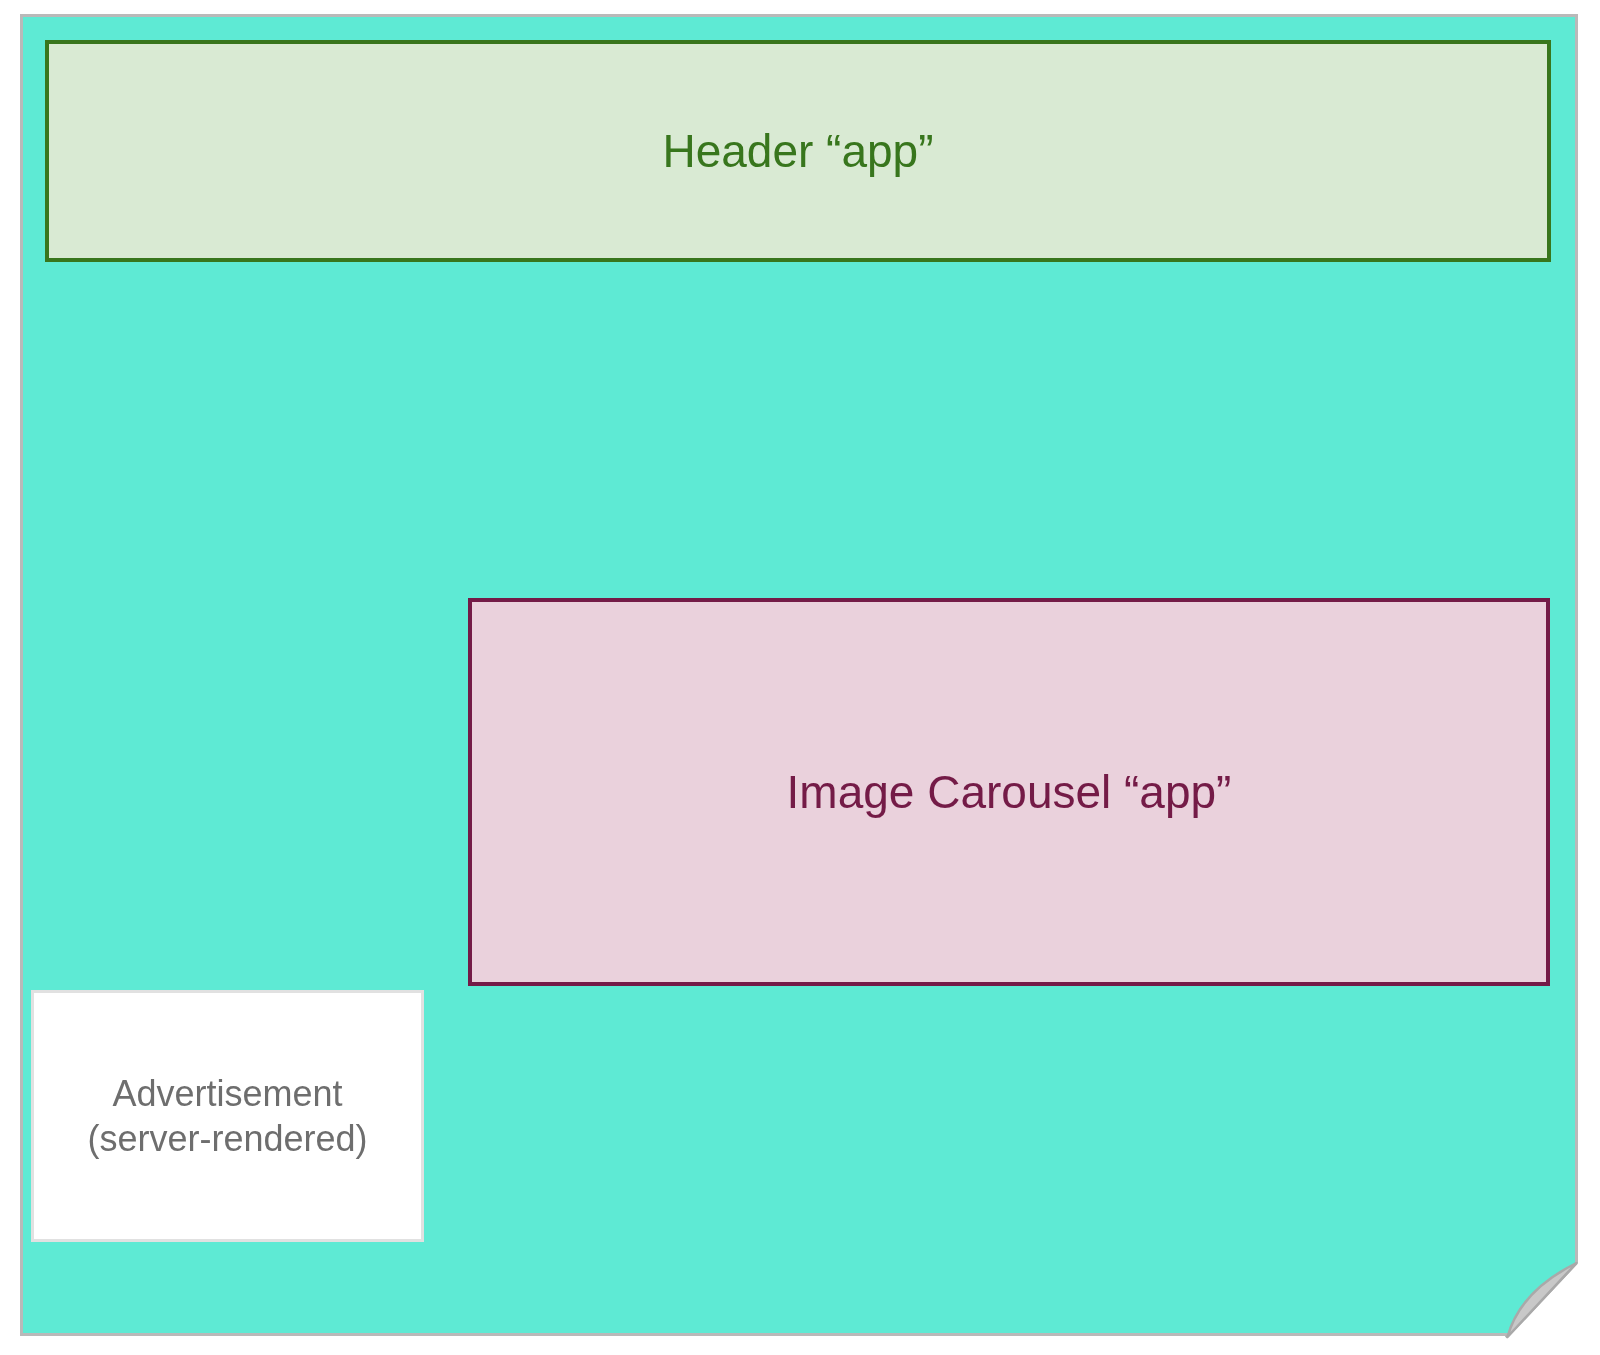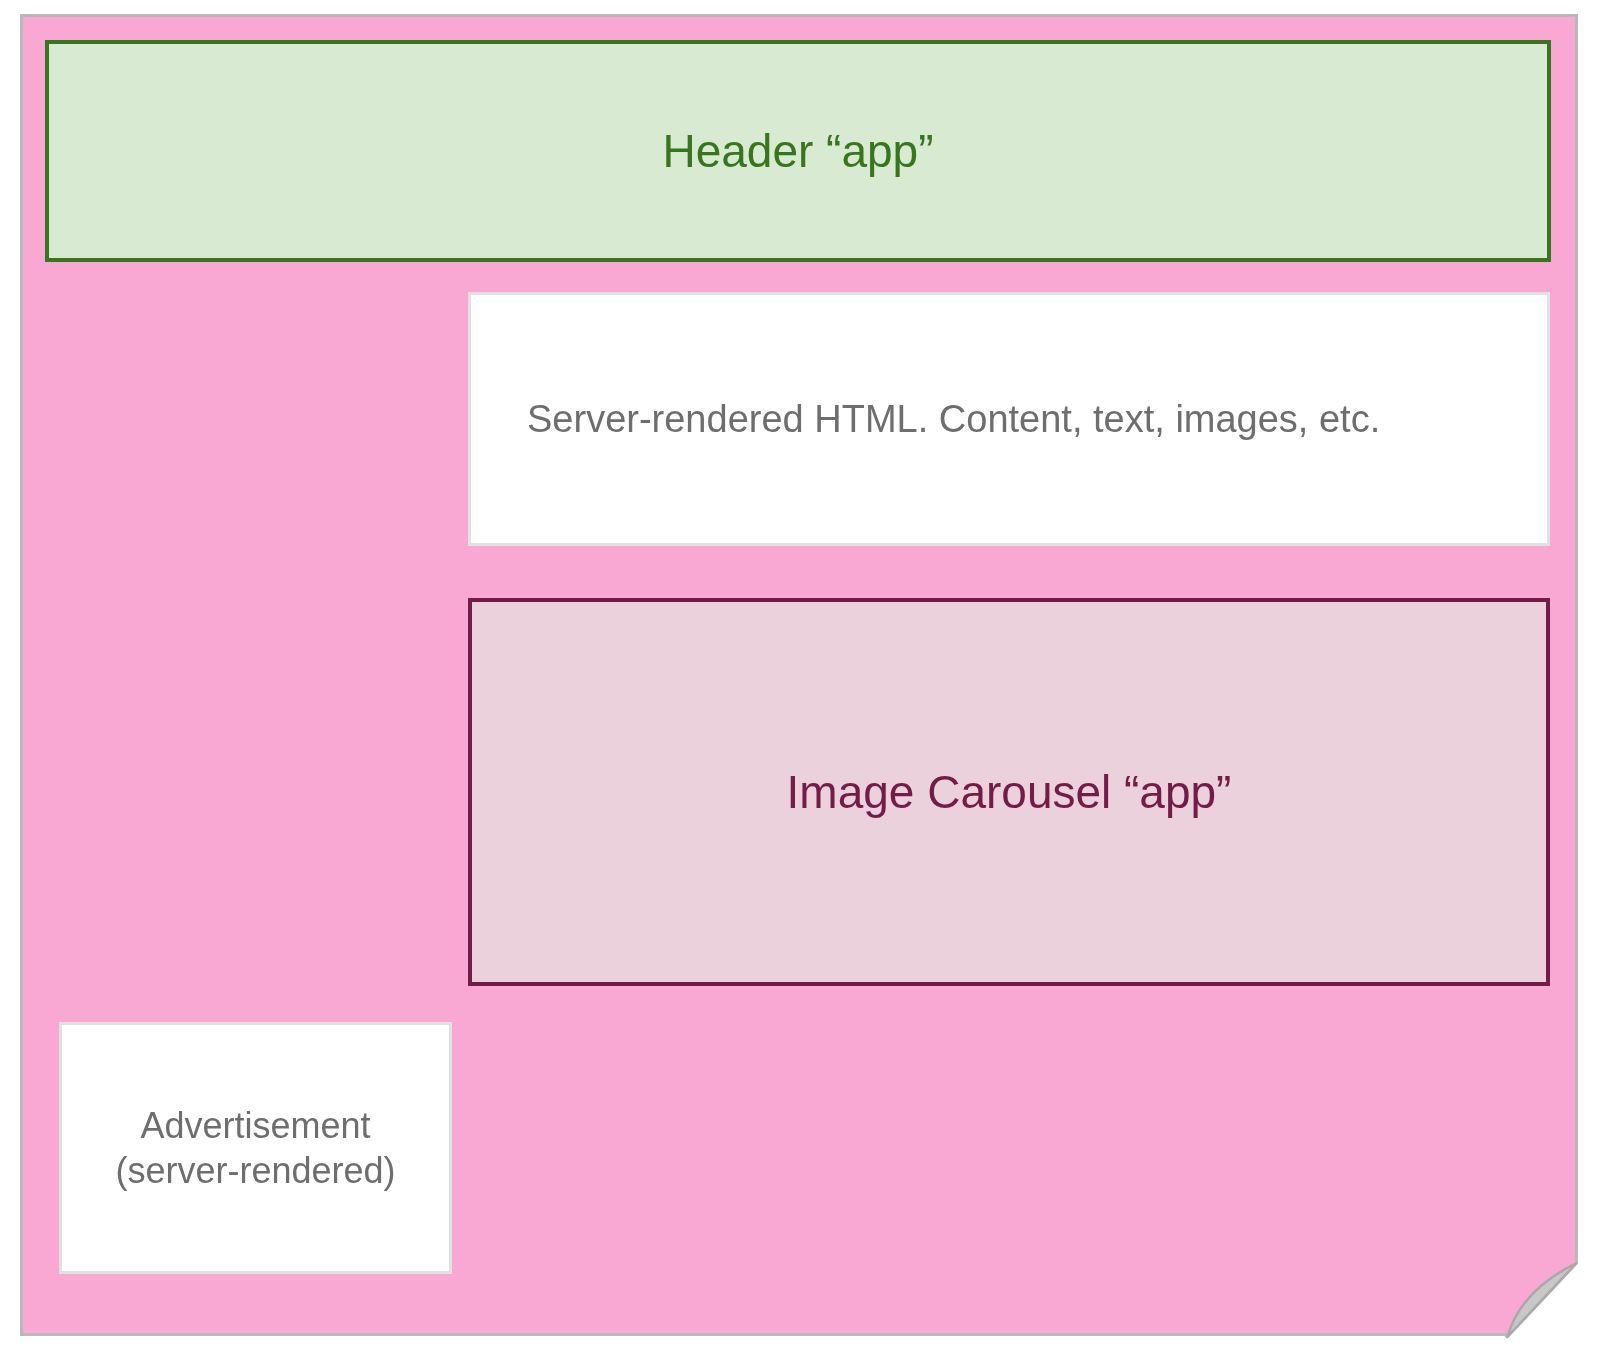--- a/index.html
+++ b/index.html
@@ -8,21 +8,21 @@
     width:1600px;height:1355px;
     background:#ffffff;
     font-family:"Liberation Sans", sans-serif;
     overflow:hidden;
   }
   .page{
     position:absolute;
     left:20px;top:14px;
     width:1558px;height:1322px;
     box-sizing:border-box;
-    background:#f9a8d4;
+    background:#5eead4;
     border:3px solid #b9b9b9;
   }
   .box{
     position:absolute;
     box-sizing:border-box;
     display:flex;
     align-items:center;
     justify-content:center;
     text-align:center;
   }
@@ -43,26 +43,25 @@
     justify-content:flex-start;
     padding-left:56px;
     text-align:left;
   }
   .box-carousel{
     left:445px;top:581px;width:1082px;height:388px;
     background:#ead1dc;border:4px solid #741b47;
     color:#741b47;font-size:46px;
   }
   .box-ad{
-    left:36px;top:973px;width:393px;height:252px;
+    left:8px;top:973px;width:393px;height:252px;
     background:#ffffff;border:3px solid #e1e1e1;
     color:#6e6e6e;font-size:36px;
     line-height:1.25;
     padding:0 24px;
-    margin-top:32px;
   }
   .box-footer{
     left:445px;top:973px;width:1082px;height:252px;
     background:#ffffff;border:3px solid #e1e1e1;
     color:#6e6e6e;font-size:38px;
   }
   .fold{
     position:absolute;
     left:1467px;top:1228px;
     width:110px;height:110px;
@@ -72,23 +71,20 @@
 <body>
 
 <div class="canvas">
   <div class="page">
 
     <div class="box box-header">
       <span>Header “app”</span>
     </div>
 
 
-    <div class="box box-content">
-      <span>Server-rendered HTML. Content, text, images, etc.</span>
-    </div>
 
     <div class="box box-carousel">
       <span>Image Carousel “app”</span>
     </div>
 
     <div class="box box-ad">
       <span>Advertisement (server-rendered)</span>
     </div>
 
 

